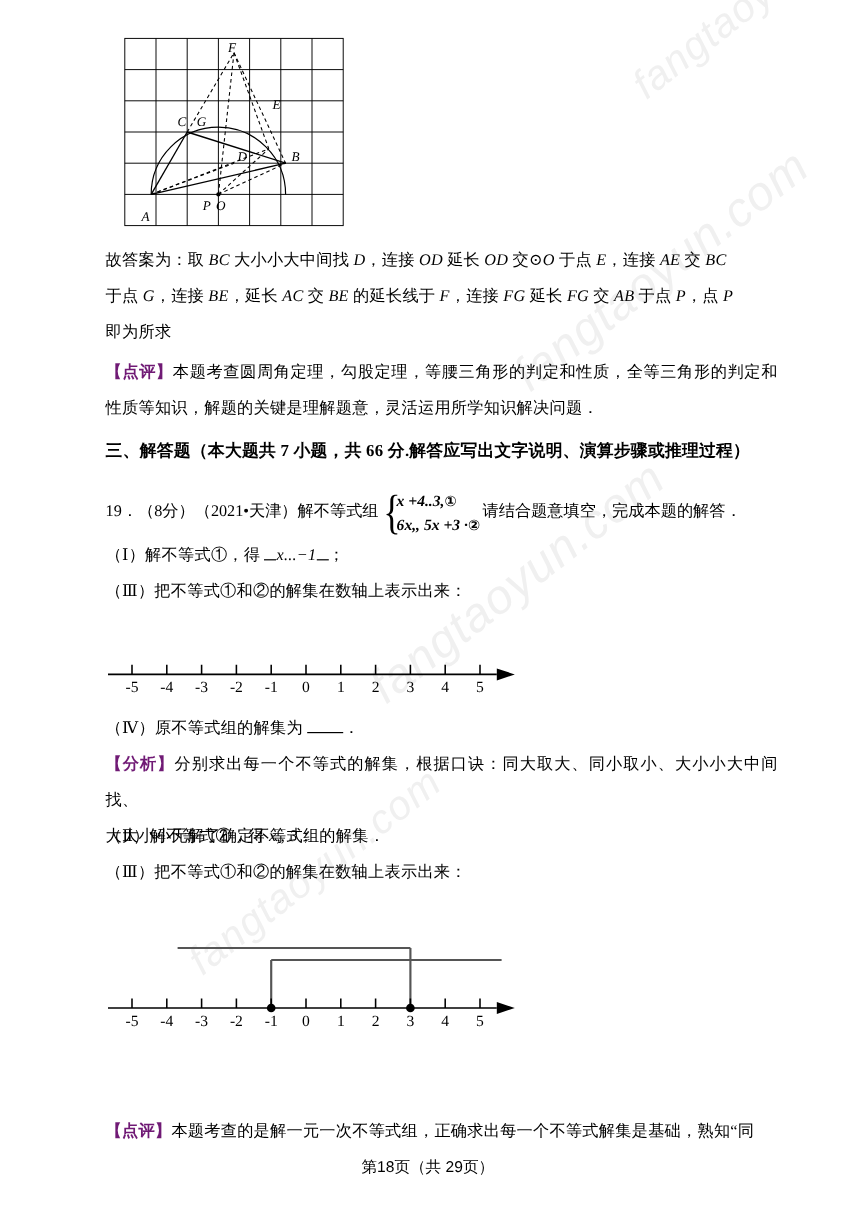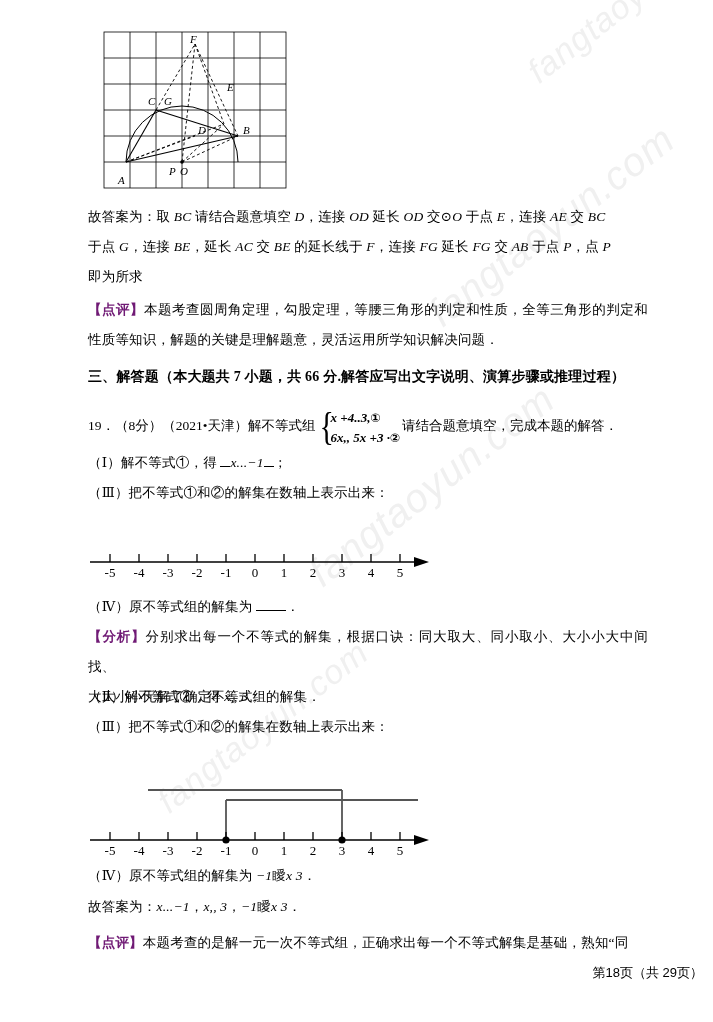--- a/index.html
+++ b/index.html
@@ -143,21 +143,21 @@
     width: 350px;
     height: 80px;
   }
 
   
   .footer {
     position: absolute;
     left: 0;
     top: 962px;
     width: 713px;
-    text-align: right;
+    text-align: center;
     font-size: 13px;
     font-family: "Liberation Sans", "DejaVu Sans", sans-serif;
   }
   .footer .ftxt {
     display: inline-block;
     padding: 2px 10px;
   }
   .blank-ul {
     display: inline-block;
     border-bottom: 1px solid #000;
@@ -221,21 +221,21 @@
         <text x="127" y="63">E</text>
         <text x="90" y="15">F</text>
         <text x="64" y="77">G</text>
         <text x="69" y="147">P</text>
         <text x="80" y="147">O</text>
       </g>
     </svg>
   </div>
 
   <div class="block" style="left:88px; top:202px;">
-    <p class="para"><span>故答案为：取 </span><span class="mi">BC</span><span> 请结合题意填空 </span><span class="mi">D</span><span>，连接 </span><span class="mi">OD</span><span> 延长 </span><span class="mi">OD</span><span> 交⊙</span><span class="mi">O</span><span> 于点 </span><span class="mi">E</span><span>，连接 </span><span class="mi">AE</span><span> 交 </span><span class="mi">BC</span></p>
+    <p class="para"><span>故答案为：取 </span><span class="mi">BC</span><span> 大小小大中间找 </span><span class="mi">D</span><span>，连接 </span><span class="mi">OD</span><span> 延长 </span><span class="mi">OD</span><span> 交⊙</span><span class="mi">O</span><span> 于点 </span><span class="mi">E</span><span>，连接 </span><span class="mi">AE</span><span> 交 </span><span class="mi">BC</span></p>
     <p class="para"><span>于点 </span><span class="mi">G</span><span>，连接 </span><span class="mi">BE</span><span>，延长 </span><span class="mi">AC</span><span> 交 </span><span class="mi">BE</span><span> 的延长线于 </span><span class="mi">F</span><span>，连接 </span><span class="mi">FG</span><span> 延长 </span><span class="mi">FG</span><span> 交 </span><span class="mi">AB</span><span> 于点 </span><span class="mi">P</span><span>，点 </span><span class="mi">P</span></p>
     <p class="para">即为所求</p>
   </div>
 
   <div class="block" style="left:88px; top:295px;">
     <p class="para"><span class="tag-blue">【点评】</span><span>本题考查圆周角定理，勾股定理，等腰三角形的判定和性质，全等三角形的判定和性质等知识，解题的关键是理解题意，灵活运用所学知识解决问题．</span></p>
   </div>
 
   <div class="section-head">三、解答题（本大题共 7 小题，共 66 分.解答应写出文字说明、演算步骤或推理过程）</div>
 
@@ -334,24 +334,20 @@
         <text x="167" y="77">0</text>
         <text x="196" y="77">1</text>
         <text x="225" y="77">2</text>
         <text x="254" y="77">3</text>
         <text x="283" y="77">4</text>
         <text x="312" y="77">5</text>
       </g>
     </svg>
   </div>
 
-  <div class="block" style="left:88px; top:860px;">
-    <p class="para"><span>（Ⅳ）原不等式组的解集为 </span><span class="mi">−1</span><span class="garble">瞹</span><span class="mi">x  3</span><span>．</span></p>
-    <p class="para"><span>故答案为：</span><span class="mi">x...−1</span><span>，</span><span class="mi">x,, 3</span><span>，</span><span class="mi">−1</span><span class="garble">瞹</span><span class="mi">x  3</span><span>．</span></p>
-  </div>
 
   <div class="block" style="left:88px; top:928px;">
     <p class="para"><span class="tag-blue">【点评】</span><span>本题考查的是解一元一次不等式组，正确求出每一个不等式解集是基础，熟知“同</span></p>
   </div>
 
   <div class="footer">
     <span class="ftxt">第18页（共 29页）</span>
   </div>
 
 </div>

